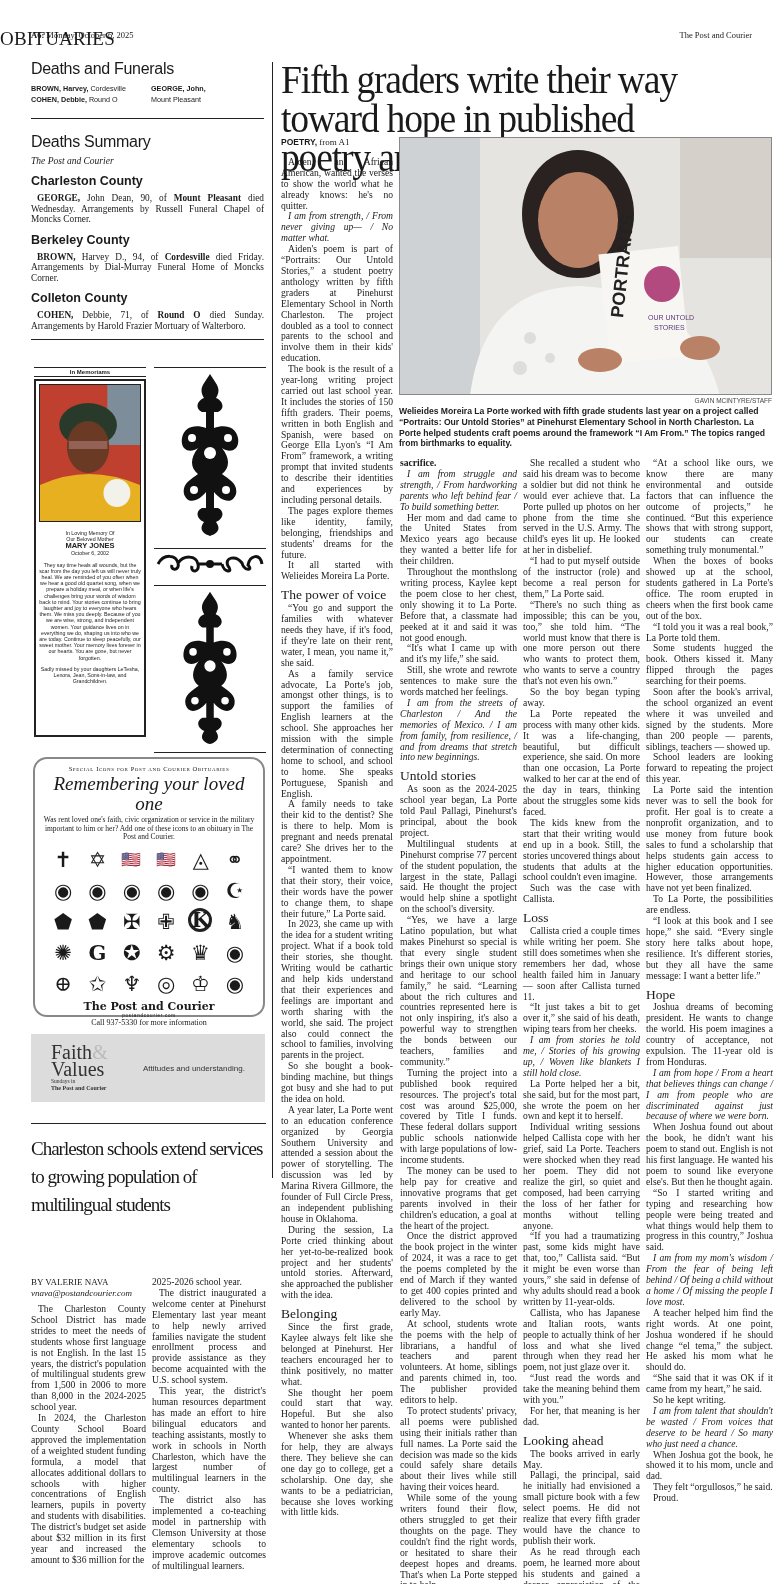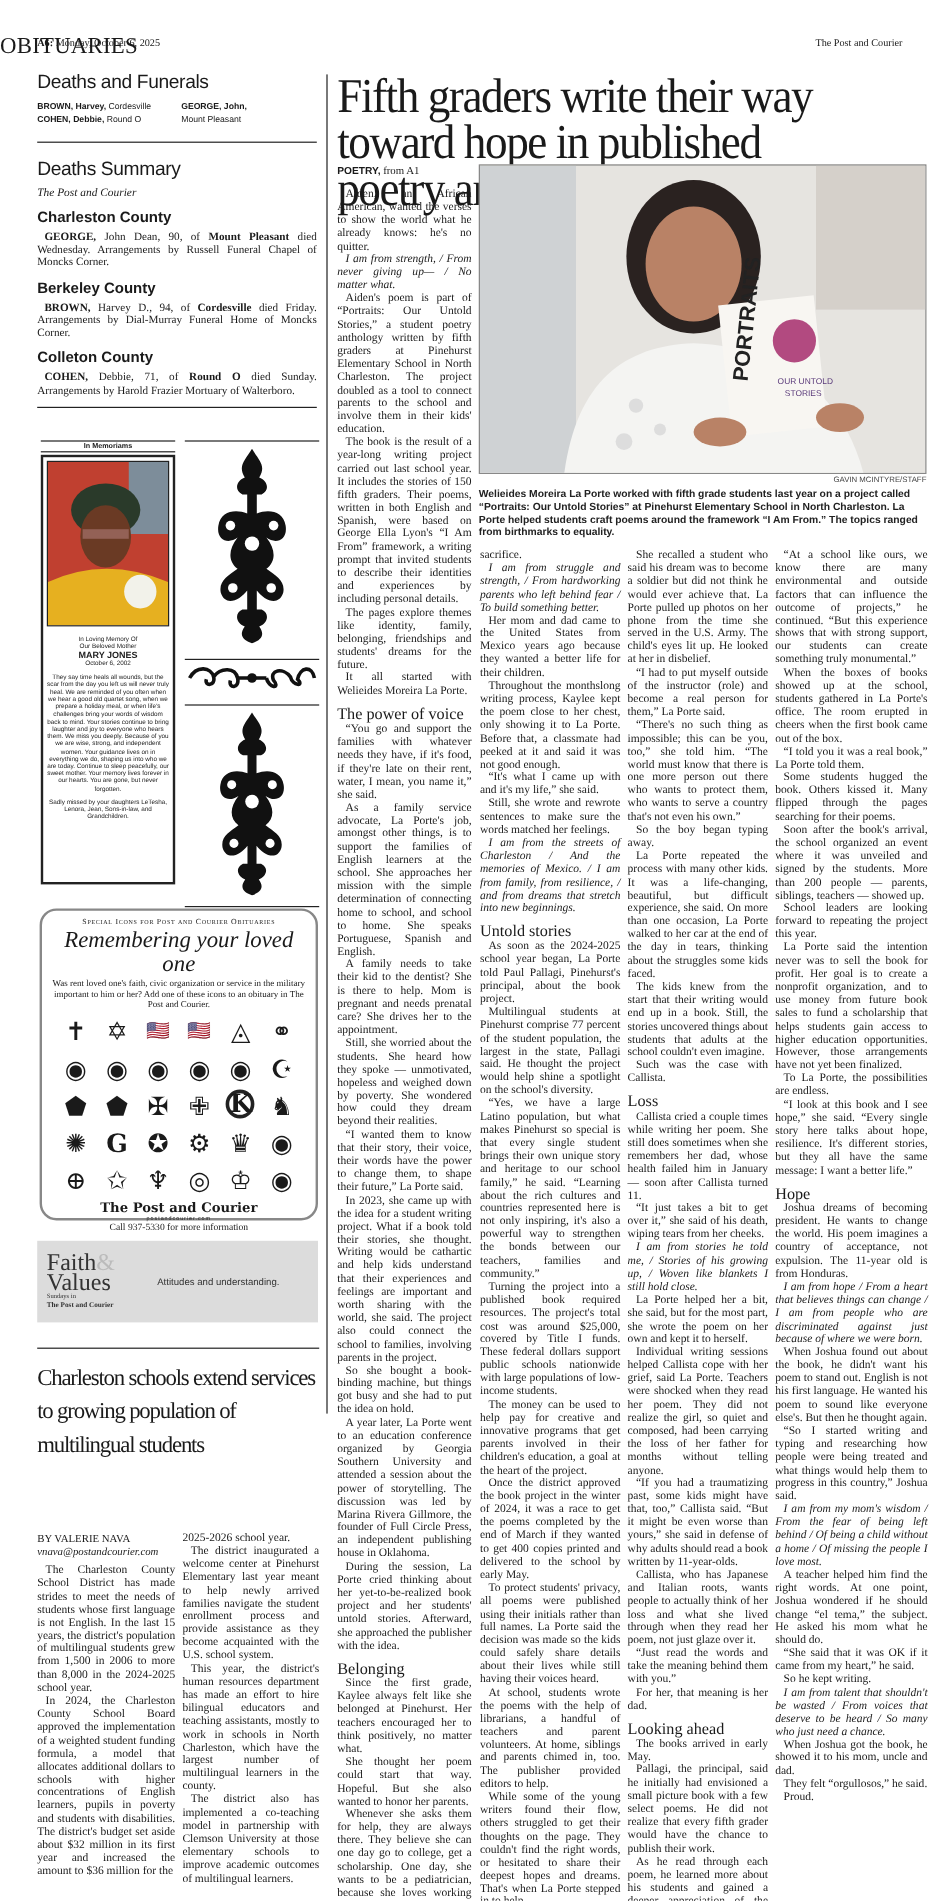--- a/index.html
+++ b/index.html
@@ -37,21 +37,21 @@
 .orn{left:154px;top:367px;width:112px;height:380px}
 .ad{left:33px;top:757px;width:232px;height:260px;border:2.5px solid #888;border-radius:14px;padding:6px 8px;text-align:center}
 .ad-top{font-size:6.5px;letter-spacing:0.6px;font-variant:small-caps}
 .ad-script{font-family:"Liberation Serif",serif;font-style:italic;font-size:19px;line-height:20px;margin:2px 0}
 .ad-body{font-size:7.5px;line-height:8.5px}
 .icongrid{display:grid;grid-template-columns:repeat(6,1fr);gap:3px 2px;margin:4px 4px 2px;justify-items:center}
 .icongrid span{display:block;width:28px;height:28px;font-size:21px;line-height:28px;text-align:center}
 .bl{font-family:"DejaVu Serif",serif;font-weight:bold;font-size:11px}
 .ad-url{font-size:4.5px;font-family:"Liberation Sans",sans-serif;letter-spacing:0.8px}
 .ad-call{font-size:8px}
-.faith{left:31px;top:1034px;width:234px;height:68px;background:#dcdcdc;padding:6px 8px;display:flex;align-items:center}
+.faith{left:31px;top:1034px;width:234px;height:68px;background:#dcdcdc;padding:6px 20px;display:flex;align-items:center}
 .faith-logo{font-size:20px;line-height:17px;color:#333;width:92px}
 .faith-logo .amp{color:#bbb}
 .faith-sub{font-size:5.5px;line-height:7px}
 .faith-tag{font-family:"Liberation Sans",sans-serif;font-size:8px;color:#333}
 .h-charl{left:31px;top:1135px;width:235px;font-size:19px;line-height:27.8px;font-weight:normal;letter-spacing:-1px}
 .byline{font-size:9px;line-height:10.5px}
 .byline i{display:block}
 </style>
 </head>
 <body>
@@ -241,50 +241,49 @@
       <p>Aiden, an African American, wanted the verses to show the world what he already knows: he's no quitter.</p>
       <p class="it">I am from strength, / From never giving up— / No matter what.</p>
       <p>Aiden's poem is part of “Portraits: Our Untold Stories,” a student poetry anthology written by fifth graders at Pinehurst Elementary School in North Charleston. The project doubled as a tool to connect parents to the school and involve them in their kids' education.</p>
       <p>The book is the result of a year-long writing project carried out last school year. It includes the stories of 150 fifth graders. Their poems, written in both English and Spanish, were based on George Ella Lyon's “I Am From” framework, a writing prompt that invited students to describe their identities and experiences by including personal details.</p>
       <p>The pages explore themes like identity, family, belonging, friendships and students' dreams for the future.</p>
       <p>It all started with Welieides Moreira La Porte.</p>
       <h4>The power of voice</h4>
       <p>“You go and support the families with whatever needs they have, if it's food, if they're late on their rent, water, I mean, you name it,” she said.</p>
       <p>As a family service advocate, La Porte's job, amongst other things, is to support the families of English learners at the school. She approaches her mission with the simple determination of connecting home to school, and school to home. She speaks Portuguese, Spanish and English.</p>
       <p>A family needs to take their kid to the dentist? She is there to help. Mom is pregnant and needs prenatal care? She drives her to the appointment.</p>
-      <p>Still, she worried about the students. She heard how they spoke — unmotivated, hopeless and weighed down by poverty. She wondered how could they dream beyond their realities.</p>
       <p>“I wanted them to know that their story, their voice, their words have the power to change them, to shape their future,” La Porte said.</p>
       <p>In 2023, she came up with the idea for a student writing project. What if a book told their stories, she thought. Writing would be cathartic and help kids understand that their experiences and feelings are important and worth sharing with the world, she said. The project also could connect the school to families, involving parents in the project.</p>
       <p>So she bought a book-binding machine, but things got busy and she had to put the idea on hold.</p>
       <p>A year later, La Porte went to an education conference organized by Georgia Southern University and attended a session about the power of storytelling. The discussion was led by Marina Rivera Gillmore, the founder of Full Circle Press, an independent publishing house in Oklahoma.</p>
       <p>During the session, La Porte cried thinking about her yet-to-be-realized book project and her students' untold stories. Afterward, she approached the publisher with the idea.</p>
       <h4>Belonging</h4>
       <p>Since the first grade, Kaylee always felt like she belonged at Pinehurst. Her teachers encouraged her to think positively, no matter what.</p>
       <p>She thought her poem could start that way. Hopeful. But she also wanted to honor her parents.</p>
       <p>Whenever she asks them for help, they are always there. They believe she can one day go to college, get a scholarship. One day, she wants to be a pediatrician, because she loves working with little kids.</p>
     </div>
 </div>
 <div class="abs col" style="left:400px;top:458px;width:117px">
     <div id="mc2">
-      <p style="text-indent: 0px;">sacrifice.</p>
+      <p style="text-indent: 0px; font-weight: bold;">sacrifice.</p>
       <p class="it">I am from struggle and strength, / From hardworking parents who left behind fear / To build something better.</p>
       <p>Her mom and dad came to the United States from Mexico years ago because they wanted a better life for their children.</p>
       <p>Throughout the monthslong writing process, Kaylee kept the poem close to her chest, only showing it to La Porte. Before that, a classmate had peeked at it and said it was not good enough.</p>
       <p>“It's what I came up with and it's my life,” she said.</p>
       <p>Still, she wrote and rewrote sentences to make sure the words matched her feelings.</p>
       <p class="it">I am from the streets of Charleston / And the memories of Mexico. / I am from family, from resilience, / and from dreams that stretch into new beginnings.</p>
       <h4>Untold stories</h4>
       <p>As soon as the 2024-2025 school year began, La Porte told Paul Pallagi, Pinehurst's principal, about the book project.</p>
       <p>Multilingual students at Pinehurst comprise 77 percent of the student population, the largest in the state, Pallagi said. He thought the project would help shine a spotlight on the school's diversity.</p>
       <p>“Yes, we have a large Latino population, but what makes Pinehurst so special is that every single student brings their own unique story and heritage to our school family,” he said. “Learning about the rich cultures and countries represented here is not only inspiring, it's also a powerful way to strengthen the bonds between our teachers, families and community.”</p>
       <p>Turning the project into a published book required resources. The project's total cost was around $25,000, covered by Title I funds. These federal dollars support public schools nationwide with large populations of low-income students.</p>
       <p>The money can be used to help pay for creative and innovative programs that get parents involved in their children's education, a goal at the heart of the project.</p>
       <p>Once the district approved the book project in the winter of 2024, it was a race to get the poems completed by the end of March if they wanted to get 400 copies printed and delivered to the school by early May.</p>
+      <p>At school, students wrote the poems with the help of librarians, a handful of teachers and parent volunteers. At home, siblings and parents chimed in, too. The publisher provided editors to help.</p>
       <p>To protect students' privacy, all poems were published using their initials rather than full names. La Porte said the decision was made so the kids could safely share details about their lives while still having their voices heard.</p>
-      <p>At school, students wrote the poems with the help of librarians, a handful of teachers and parent volunteers. At home, siblings and parents chimed in, too. The publisher provided editors to help.</p>
       <p>While some of the young writers found their flow, others struggled to get their thoughts on the page. They couldn't find the right words, or hesitated to share their deepest hopes and dreams. That's when La Porte stepped in to help.</p>
     </div>
   </div>
 <div class="abs col" style="left:523px;top:458px;width:117px">
     <div id="mc3">
       <p>She recalled a student who said his dream was to become a soldier but did not think he would ever achieve that. La Porte pulled up photos on her phone from the time she served in the U.S. Army. The child's eyes lit up. He looked at her in disbelief.</p>
       <p>“I had to put myself outside of the instructor (role) and become a real person for them,” La Porte said.</p>
       <p>“There's no such thing as impossible; this can be you, too,” she told him. “The world must know that there is one more person out there who wants to protect them, who wants to serve a country that's not even his own.”</p>
       <p>So the boy began typing away.</p>
       <p>La Porte repeated the process with many other kids. It was a life-changing, beautiful, but difficult experience, she said. On more than one occasion, La Porte walked to her car at the end of the day in tears, thinking about the struggles some kids faced.</p>

